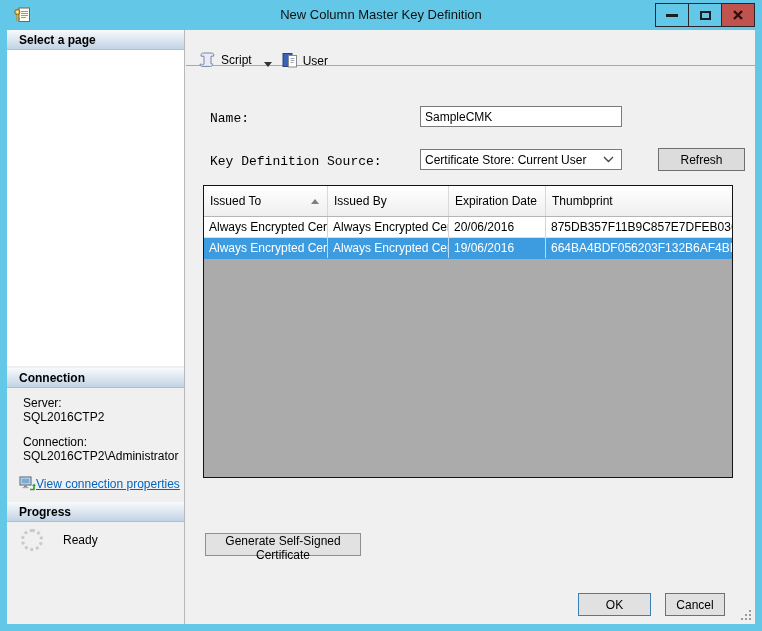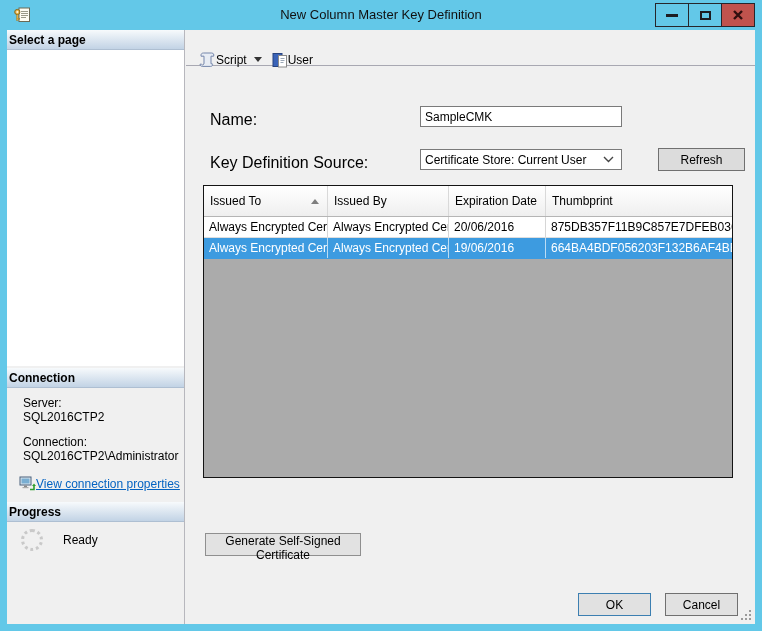--- a/index.html
+++ b/index.html
@@ -17,54 +17,54 @@
   .winbtn { width:34px; height:24px; border:1px solid #26262b; margin-left:-1px;
             display:flex; align-items:center; justify-content:center; cursor:default; }
   .winbtn.close { background:var(--close-button,#c0534d); }
   .glyph-min { width:12px; height:3px; background:#1d1d22; }
   .glyph-max { width:11px; height:9px; border:2px solid #1d1d22; }
   
   .content { position:absolute; left:7px; top:30px; width:748px; height:594px; background:#f0f0f0; overflow:hidden; }
   
   .sidebar { position:absolute; left:0; top:0; width:178px; height:100%; background:#f0f0f0; border-right:1px solid #b7b7bd; }
   .panel-header { height:20px; background:linear-gradient(#f7fafc,#c2d3e5); border-bottom:1px solid #aebfd2;
-                  font-weight:bold; font-size:12px; padding:3px 0 0 2px; }
+                  font-weight:bold; font-size:12px; padding:3px 0 0 12px; }
   .panel-select { position:absolute; top:0; left:0; right:0; height:336px; }
   .panel-select .panel-body { position:absolute; top:20px; bottom:0; left:0; right:0; background:#ffffff; }
   .panel-conn { position:absolute; top:338px; left:0; right:0; height:133px; }
   .panel-conn .panel-body { padding:8px 4px 0 16px; line-height:14px; }
   .conn-label.spaced { margin-top:11px; }
   .conn-link-row { margin-top:13px; display:flex; align-items:center; margin-left:-4px; }
   .conn-link { color:var(--link,#0563c1); text-decoration:underline; cursor:pointer; }
   .panel-prog { position:absolute; top:472px; left:0; right:0; bottom:0; }
   .panel-prog .panel-body { position:relative; height:100%; }
   .spinner { position:absolute; left:14px; top:7px; width:22px; height:22px;
              border:3px dotted #c9c9c9; border-radius:50%; }
   .progress-status { position:absolute; left:56px; top:11px; }
   
   .main { position:absolute; left:179px; top:0; right:0; bottom:0; }
   .toolbar { height:36px; border-bottom:1px solid #a8a8b2; display:flex; align-items:center; padding-left:8px; }
-  .tool-btn { display:flex; align-items:center; padding:3px 5px; cursor:default;margin-top:24px; }
+  .tool-btn { display:flex; align-items:flex-end; gap:5px; padding:3px 5px; cursor:default;margin-top:24px; }
   .chevron-down { width:0; height:0; border-left:4px solid transparent; border-right:4px solid transparent;
                   border-top:5px solid #333; margin-left:7px; }
-  .lbl { position:absolute; font-size:16px; }
+  .lbl { position:absolute; font-size:13px;font-family:Liberation Mono, monospace; }
   .lbl-name { left:24px; top:81px; }
   .lbl-source { left:24px; top:124px; }
   .name-input { position:absolute; left:234px; top:76px; width:202px; height:21px;
                 border:1px solid #7a7a7a; font:12px "Liberation Sans",sans-serif; padding:1px 4px; background:#fff; }
   .combo { position:absolute; left:234px; top:119px; width:202px; height:21px; border:1px solid #7a7a7a;
            background:#fff; display:flex; align-items:center; cursor:default; }
   .combo-text { flex:1; padding-left:4px; white-space:nowrap; overflow:hidden; }
   .combo-arrow { padding:0 7px 0 2px; display:flex; }
   .btn { position:absolute; background:#e1e1e1; border:1px solid #707070;
          font:12px "Liberation Sans",sans-serif; color:#000; cursor:default; }
   .btn-refresh { left:472px; top:118px; width:87px; height:23px; background:#dcdcdc; }
   .btn-generate { left:19px; top:503px; width:156px; height:23px; background:#e2e2e2; border-color:#8f8f8f; }
   .btn-ok { left:392px; top:563px; width:73px; height:23px; border-color:#3c7fb1; }
-  .btn-cancel { left:479px; top:563px; width:73px; height:23px; }
+  .btn-cancel { left:479px; top:563px; width:60px; height:23px; }
   
   .grid { position:absolute; left:17px; top:155px; width:530px; height:293px;
           border:1px solid #141414; background:var(--grid-empty,#ababab);
           display:flex; flex-direction:column; }
   .gh { display:flex; height:31px; border-bottom:1px solid #b5b5b5; }
   .ghc { background:linear-gradient(#ffffff,#efefef); border-right:1px solid #d9d9d9;
          display:flex; align-items:center; padding:0 6px; overflow:hidden; }
   .c1 { width:124px; } .c2 { width:121px; } .c3 { width:97px; } .c4 { flex:1; border-right:none; }
   .sort-asc { width:0; height:0; border-left:4px solid transparent; border-right:4px solid transparent;
               border-bottom:5px solid #7e7e7e; margin-left:auto; margin-right:2px; }

